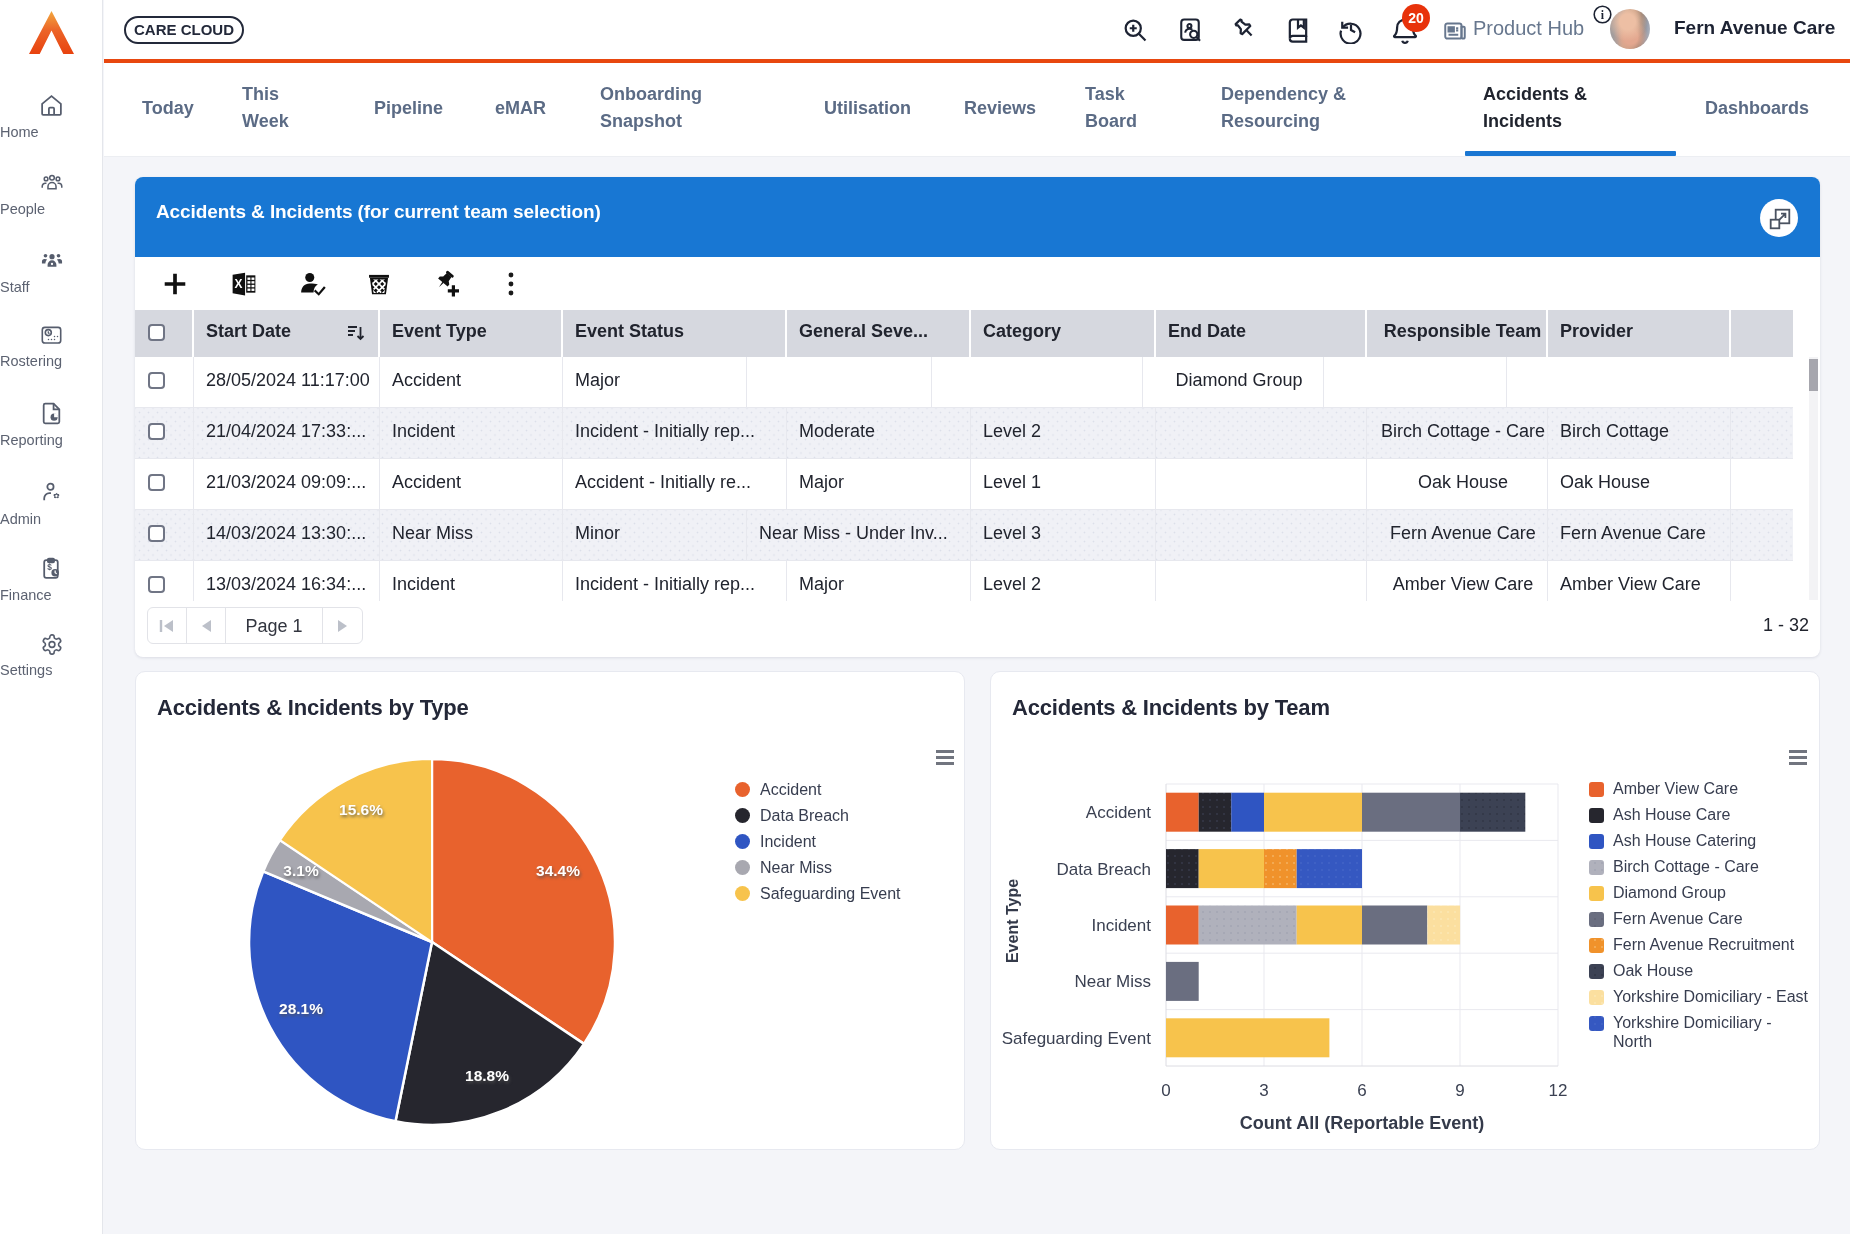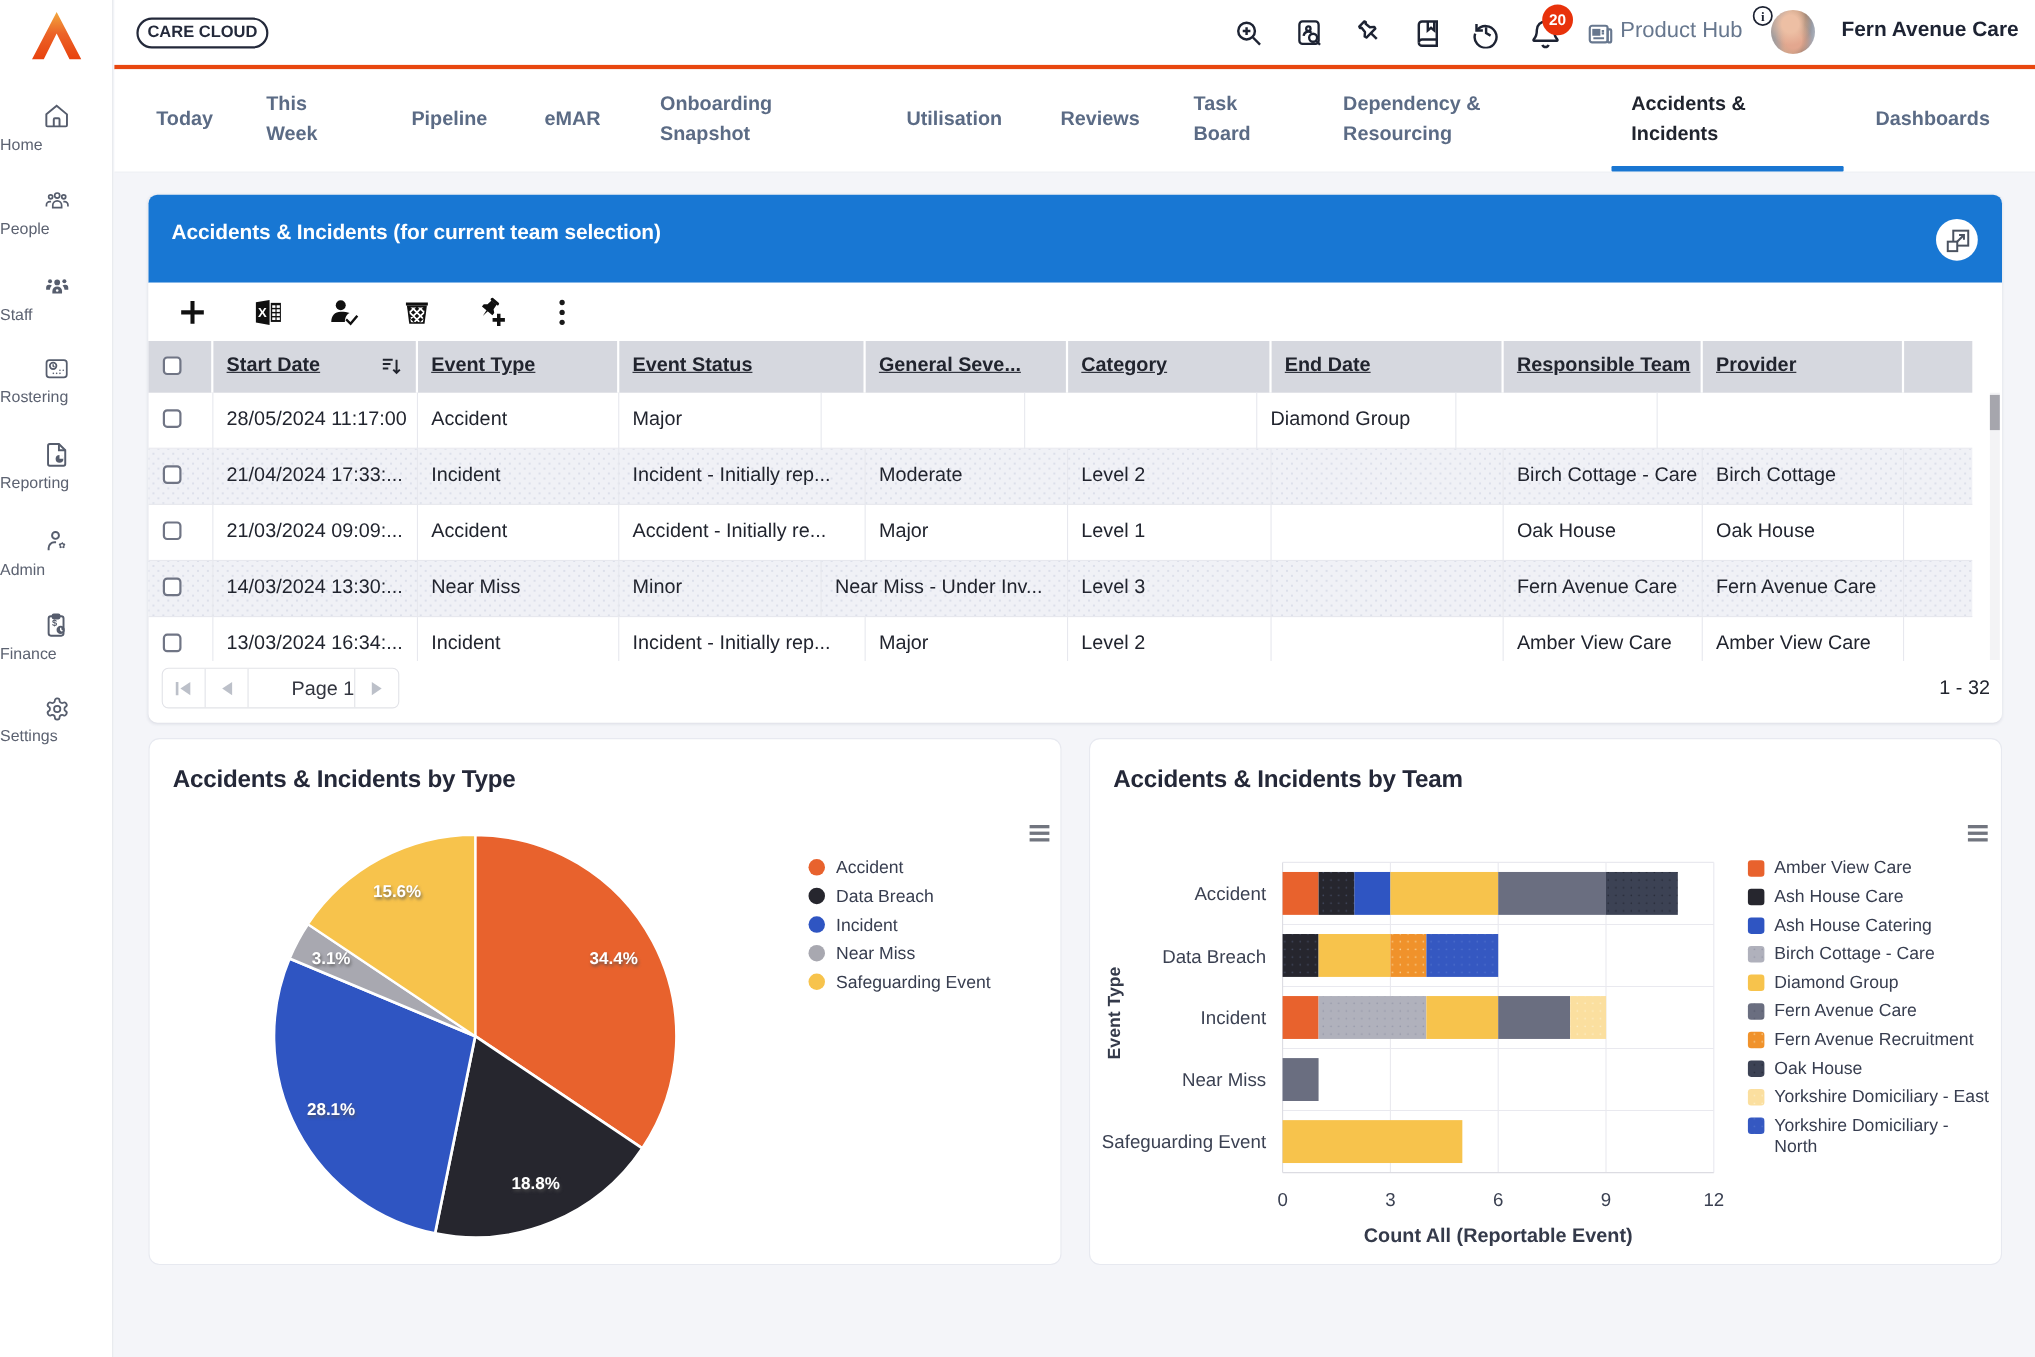--- a/index.html
+++ b/index.html
@@ -22,30 +22,30 @@
 .tab.active { color:#20242e; }
 #tabline { position:absolute; left:1465px; top:151px; width:211px; height:5px; background:#1976d2; border-radius:1px;}
 
 #panel { position:absolute; left:135px; top:177px; width:1685px; height:480px; background:#fff; border-radius:8px; box-shadow:0 1px 3px rgba(40,50,80,.12); }
 #bluehead { position:absolute; left:0; top:0; width:1685px; height:80px; background:#1877d3; border-radius:8px 8px 0 0; }
 #bluehead .title { position:absolute; left:21px; top:24px; color:#fff; font-size:19px; font-weight:bold; letter-spacing:-0.1px; }
 #expand { position:absolute; left:1625px; top:22px; width:38px; height:38px; border-radius:50%; background:#fff; }
 #toolbar { position:absolute; left:0; top:80px; width:1685px; height:53px; background:#fff; }
 
 #thead { position:absolute; left:0; top:133px; width:1658px; height:47px; background:#d6d8df; display:flex; }
-.th { font-size:18px; font-weight:bold; color:#21242e; text-decoration:underline; padding:11px 0 0 12px; border-right:2px solid #fff; height:47px; }
+.th { font-size:18px; font-weight:bold; color:#21242e; padding:11px 0 0 12px; border-right:2px solid #fff; height:47px; }
 .trow { position:absolute; left:0; width:1658px; height:51px; display:flex; border-bottom:1px solid #e7e8ee; }
 .trow.alt { background:#f0f1f6; background-image:radial-gradient(circle, #dcdfea 0.9px, transparent 1.05px), radial-gradient(circle, #dcdfea 0.9px, transparent 1.05px); background-size:9px 9px; background-position:0 0, 4.5px 4.5px; }
 .td { font-size:18px; color:#21242e; padding:13px 0 0 12px; border-right:1px solid #e7e8ee; height:51px; overflow:hidden; white-space:nowrap; }
 .cbx { width:17px; height:17px; border:2px solid #707585; border-radius:4px; background:#fff; margin:15px 0 0 13px; }
 
-.w0{width:59px;} .w1{width:186px;} .w2{width:183px;} .w3{width:224px;} .w4{width:184px;} .w5{width:185px;} .w6{width:211px;} .w7{width:181px;} .w8{width:183px;} .w9{width:46px; border-right:none;}
+.w0{width:59px;} .w1{width:186px;} .w2{width:183px;} .w3{width:224px;} .w4{width:184px;} .w5{width:185px;} .w6{width:211px;} .w7{width:181px;text-align:center;} .w8{width:183px;} .w9{width:46px; border-right:none;}
 #pager { position:absolute; left:12px; top:430px; height:37px; display:flex; border:1px solid #e2e3e8; border-radius:6px; overflow:hidden; background:#fff;}
 .pbtn { width:39px; height:37px; border-right:1px solid #e2e3e8; text-align:center; line-height:37px; color:#b9bcc6; font-size:15px;}
-#pagelabel { width:97px; height:37px; line-height:37px; text-align:right; font-size:18px; color:#32353f; border-right:1px solid #e2e3e8;}
+#pagelabel { width:97px; height:37px; line-height:37px; text-align:center; font-size:18px; color:#32353f; border-right:1px solid #e2e3e8;}
 #count { position:absolute; left:1628px; top:438px; font-size:18px; color:#21242e; }
 
 #sbtrack { position:absolute; left:1674px; top:180px; width:9px; height:243px; background:#f3f3f5; }
 #sbthumb { position:absolute; left:1674px; top:182px; width:9px; height:32px; background:#a6a6ad; }
 
 .card { position:absolute; top:671px; width:830px; height:479px; background:#fff; border:1px solid #e7e9f0; border-radius:10px; }
 #card1 { left:135px; }
 #card2 { left:990px; }
 .cardtitle { position:absolute; left:21px; top:23px; font-size:22px; font-weight:bold; color:#242838; letter-spacing:-0.2px; }
 .burger { position:absolute; width:18px; }

